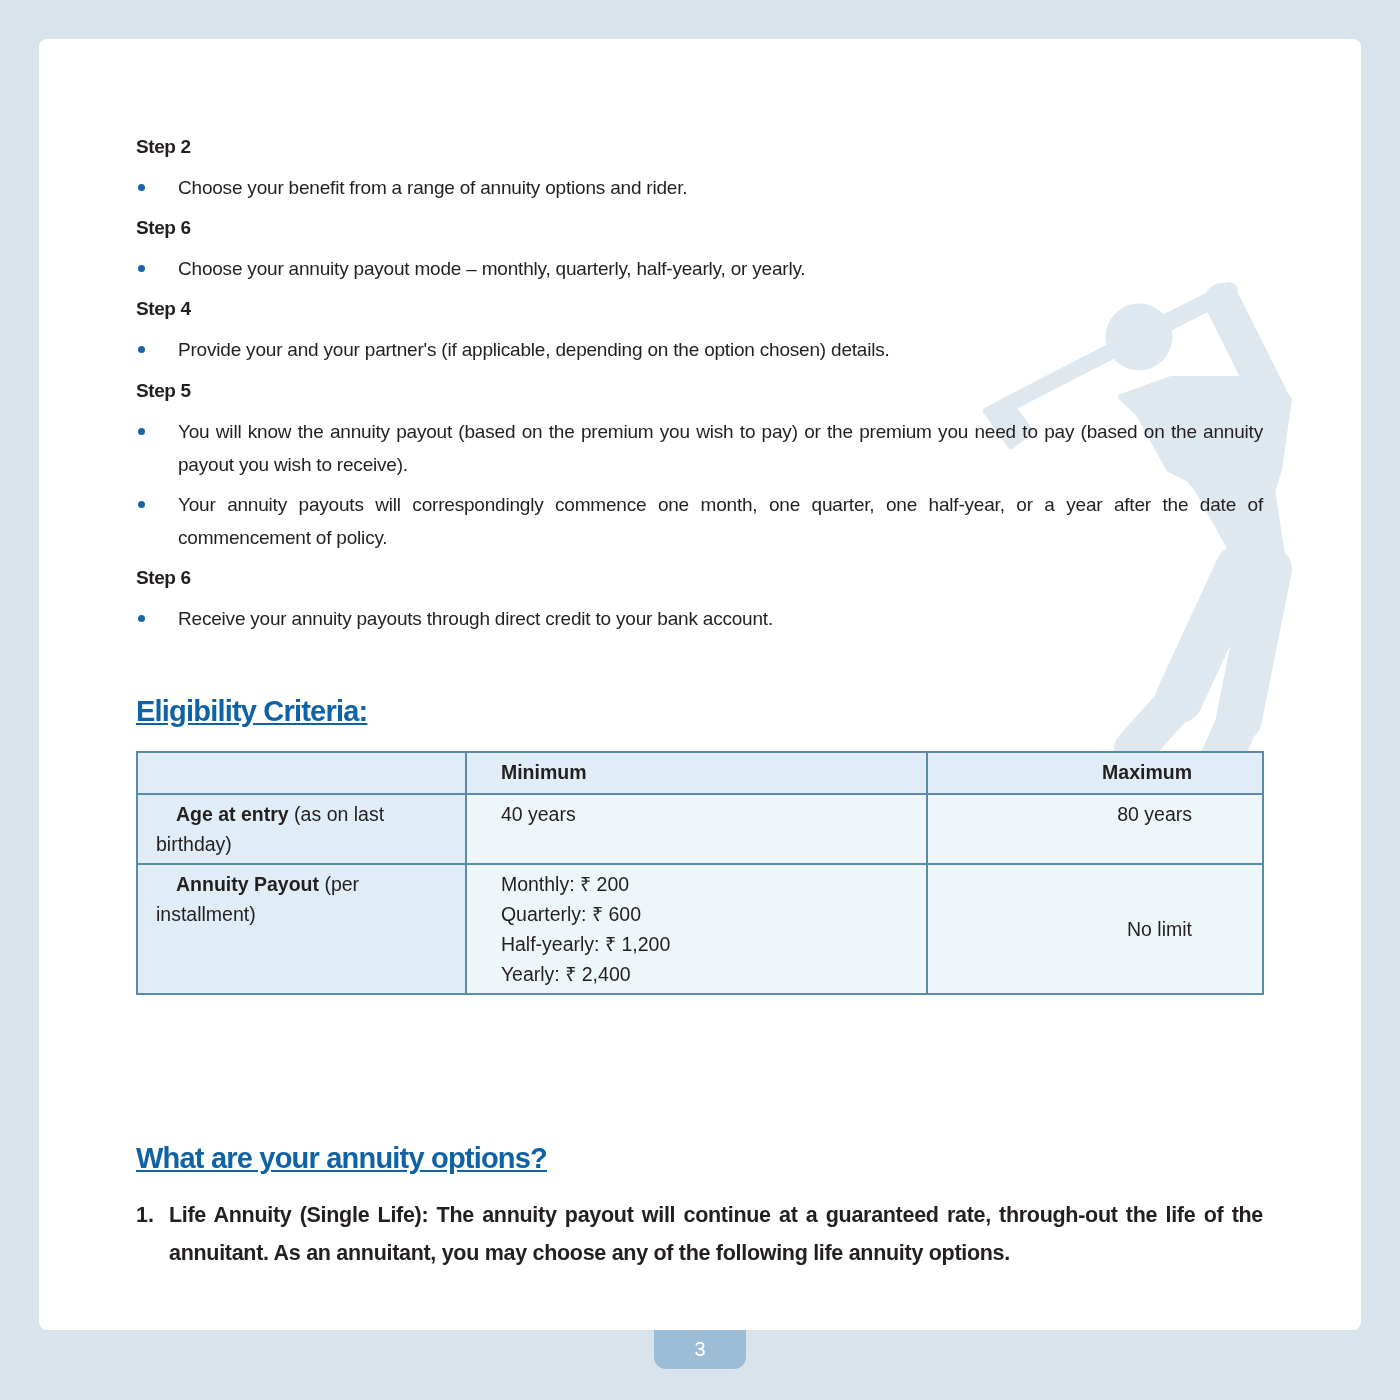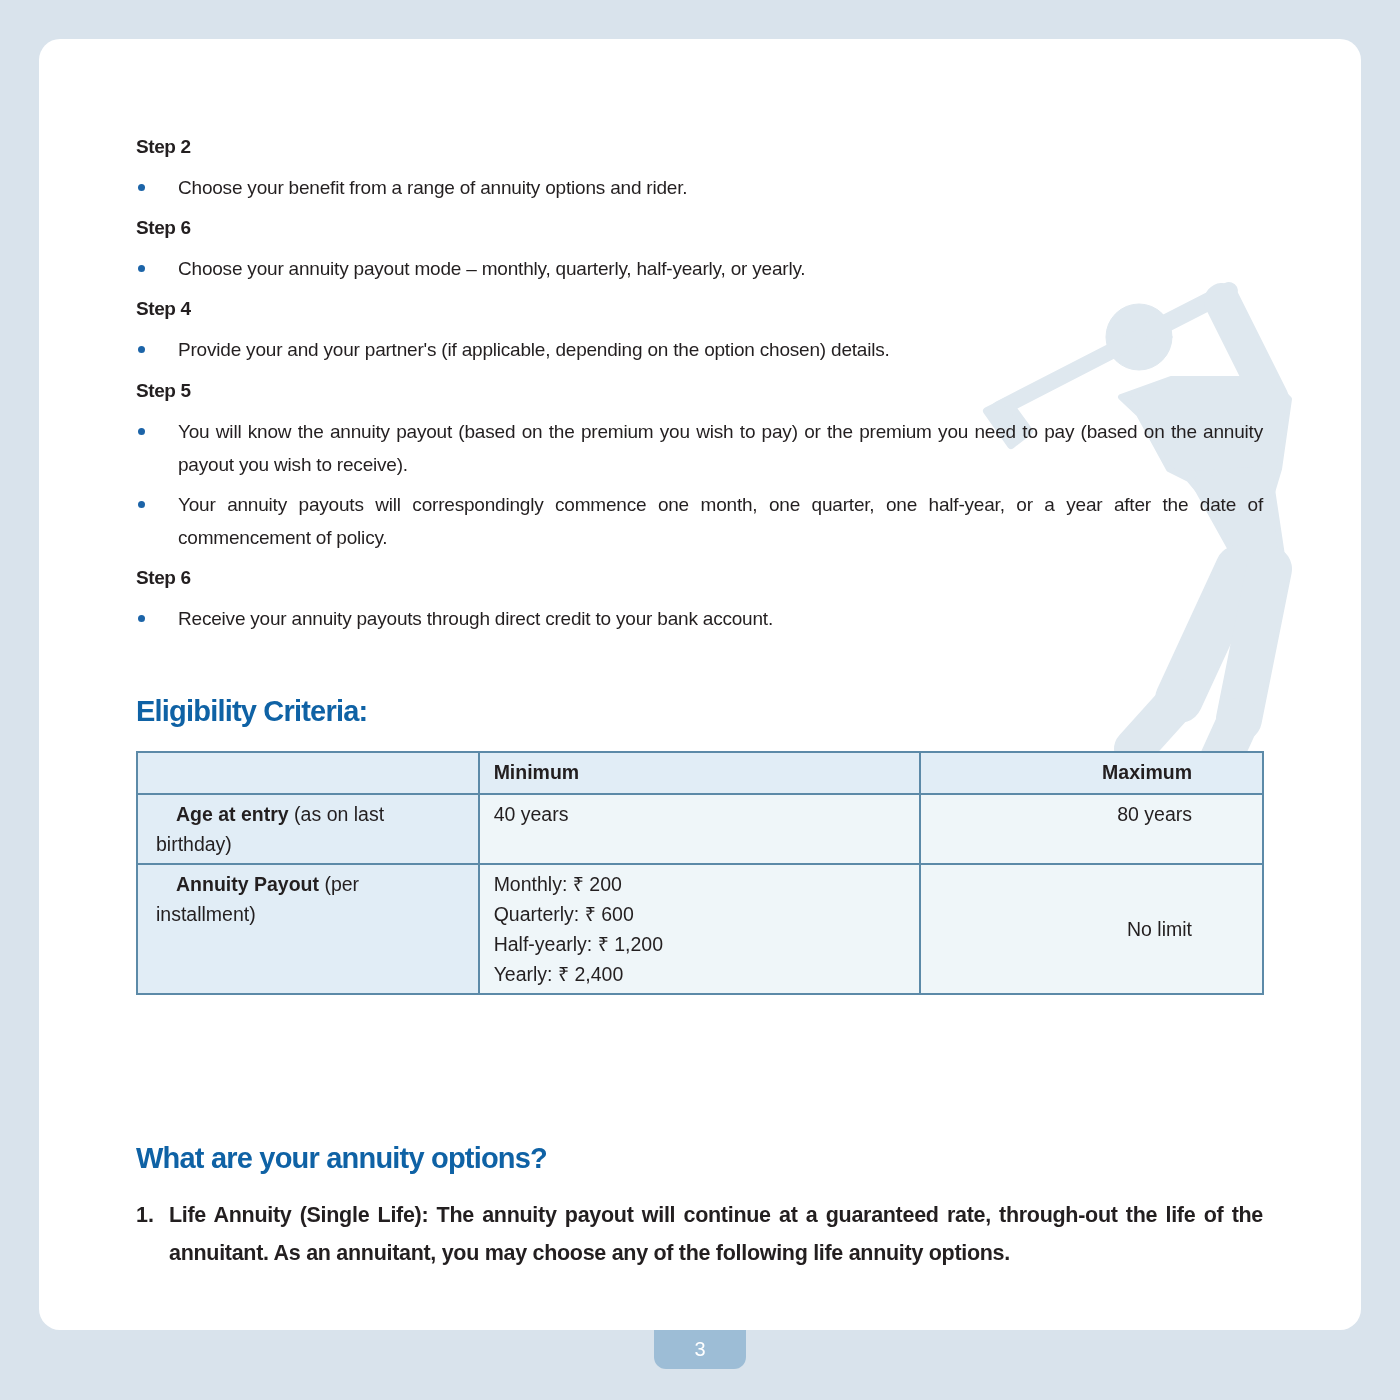--- a/index.html
+++ b/index.html
@@ -9,21 +9,21 @@
     position: relative;
     overflow: hidden;
     font-family: "Liberation Sans", sans-serif;
     color: #231f20;
   }
   .card {
     position: absolute;
     left: 39px; top: 39px;
     width: 1322px; height: 1291px;
     background: #ffffff;
-    border-radius: 21px;
+    border-radius: 8px;
     overflow: hidden;
   }
   .golfer {
     position: absolute;
     left: 900px; top: 200px;
     width: 400px; height: 560px;
   }
   .content {
     position: absolute;
     left: 97px; top: 0;
@@ -58,36 +58,37 @@
     text-align: justify;
     letter-spacing: -0.2px;
   }
   .section-title {
     position: absolute;
     left: 0;
     font-size: 29px;
     font-weight: bold;
     color: #0f62a5;
     letter-spacing: -0.8px;
+    text-decoration: underline;
   }
   table.elig {
     position: absolute;
     left: 0; top: 712px;
     width: 1128px;
     border-collapse: collapse;
     font-size: 19.5px;
     color: #231f20;
   }
   table.elig td {
     border: 2px solid #5c8aa8;
     vertical-align: top;
     line-height: 30px;
   }
   table.elig td.c1 { width: 324px; padding: 4px 18px; background: #e1edf6; }
-  table.elig td.c2 { width: 444px; padding: 4px 14px; background: #eff6f9; }
+  table.elig td.c2 { width: 444px; padding: 4px 34px; background: #eff6f9; }
   table.elig td.c3 { width: 212px; padding: 4px 70px; background: #eff6f9; text-align: right; }
   table.elig tr.head td { background: #e1edf6; font-weight: bold; height: 32px; }
   table.elig td.bottom { vertical-align: bottom; }
   table.elig td.middle { vertical-align: middle; }
   .b { font-weight: bold; margin-left: 20px; }
   .numbered {
     position: absolute;
     left: 0; top: 1157px;
     width: 1127px;
     font-size: 21.5px;

